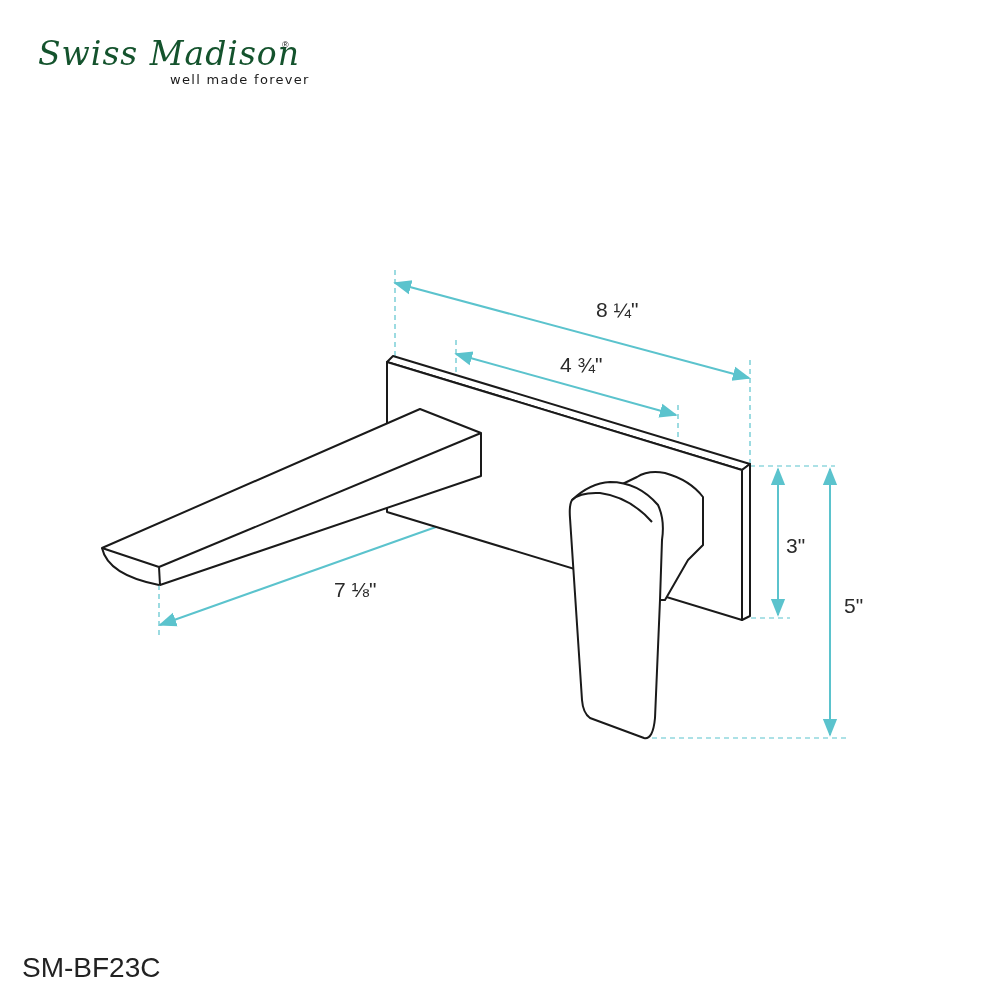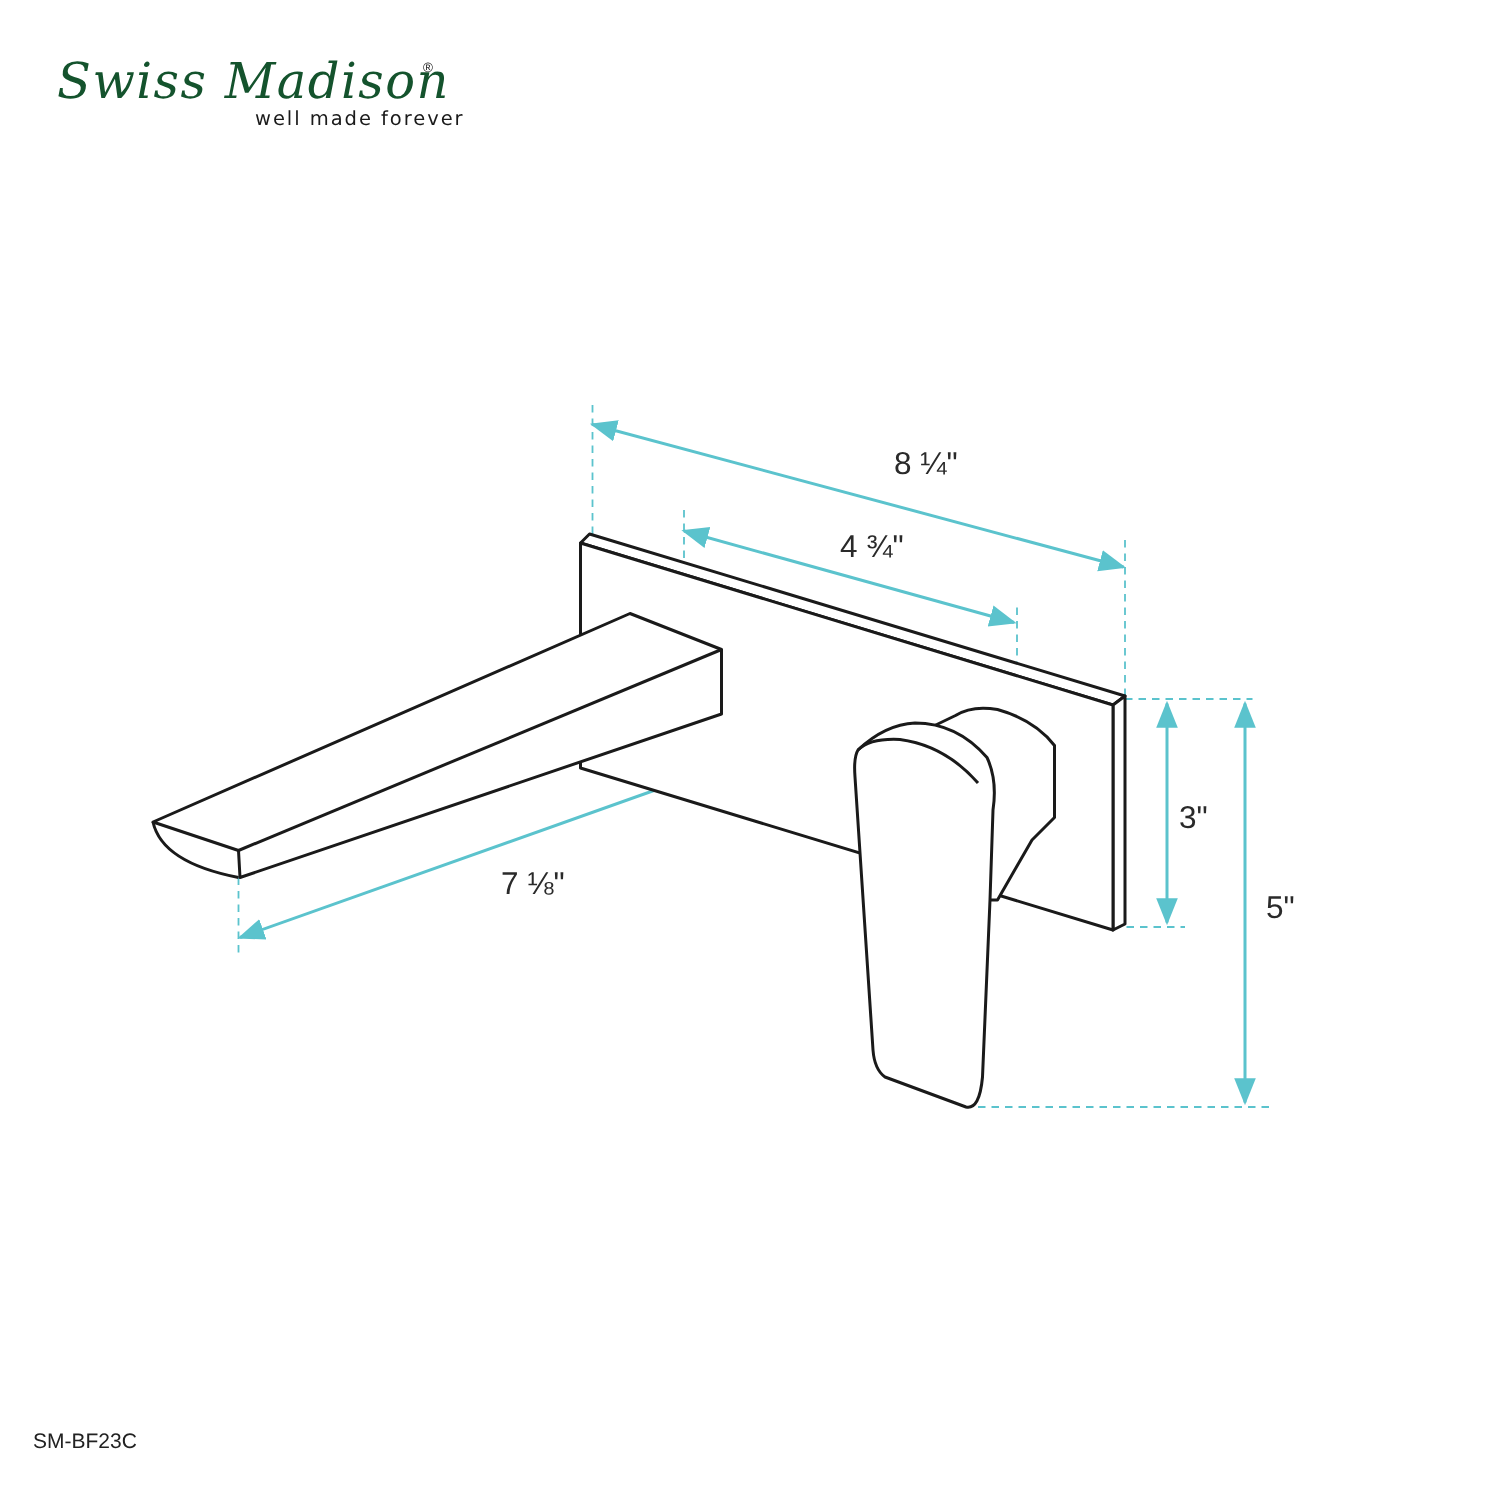--- a/index.html
+++ b/index.html
@@ -7,21 +7,21 @@
          font-family:"Liberation Sans", sans-serif; }
   .logo { position:absolute; left:38px; top:34px; width:260px; height:52px; }
   .logo-script { position:absolute; left:0; top:0; font-family:"DejaVu Serif", serif;
          font-style:italic; font-size:33px; color:#14532d; letter-spacing:1px; white-space:nowrap; }
   .logo-tag { position:absolute; left:132px; top:38px; font-family:"DejaVu Sans", sans-serif;
          font-size:13px; letter-spacing:1.3px; color:#1a1a1a; white-space:nowrap; }
   .logo-reg { position:absolute; left:244px; top:6px; font-size:9px; color:#1a1a1a; }
   svg.drawing { position:absolute; left:0; top:0; }
   .dim { position:absolute; font-family:"Liberation Sans", sans-serif; color:#2a2a2a;
          font-size:21px; font-weight:300; white-space:nowrap; }
-  .model { position:absolute; left:22px; top:952px; font-size:14px; color:#222;
+  .model { position:absolute; left:22px; top:952px; font-size:28px; color:#222;
            font-family:"Liberation Sans", sans-serif; }
 </style>
 </head>
 <body>
 
 <div class="logo">
   <span class="logo-script">Swiss Madison</span>
   <span class="logo-reg">®</span>
   <span class="logo-tag">well made forever</span>
 </div>

